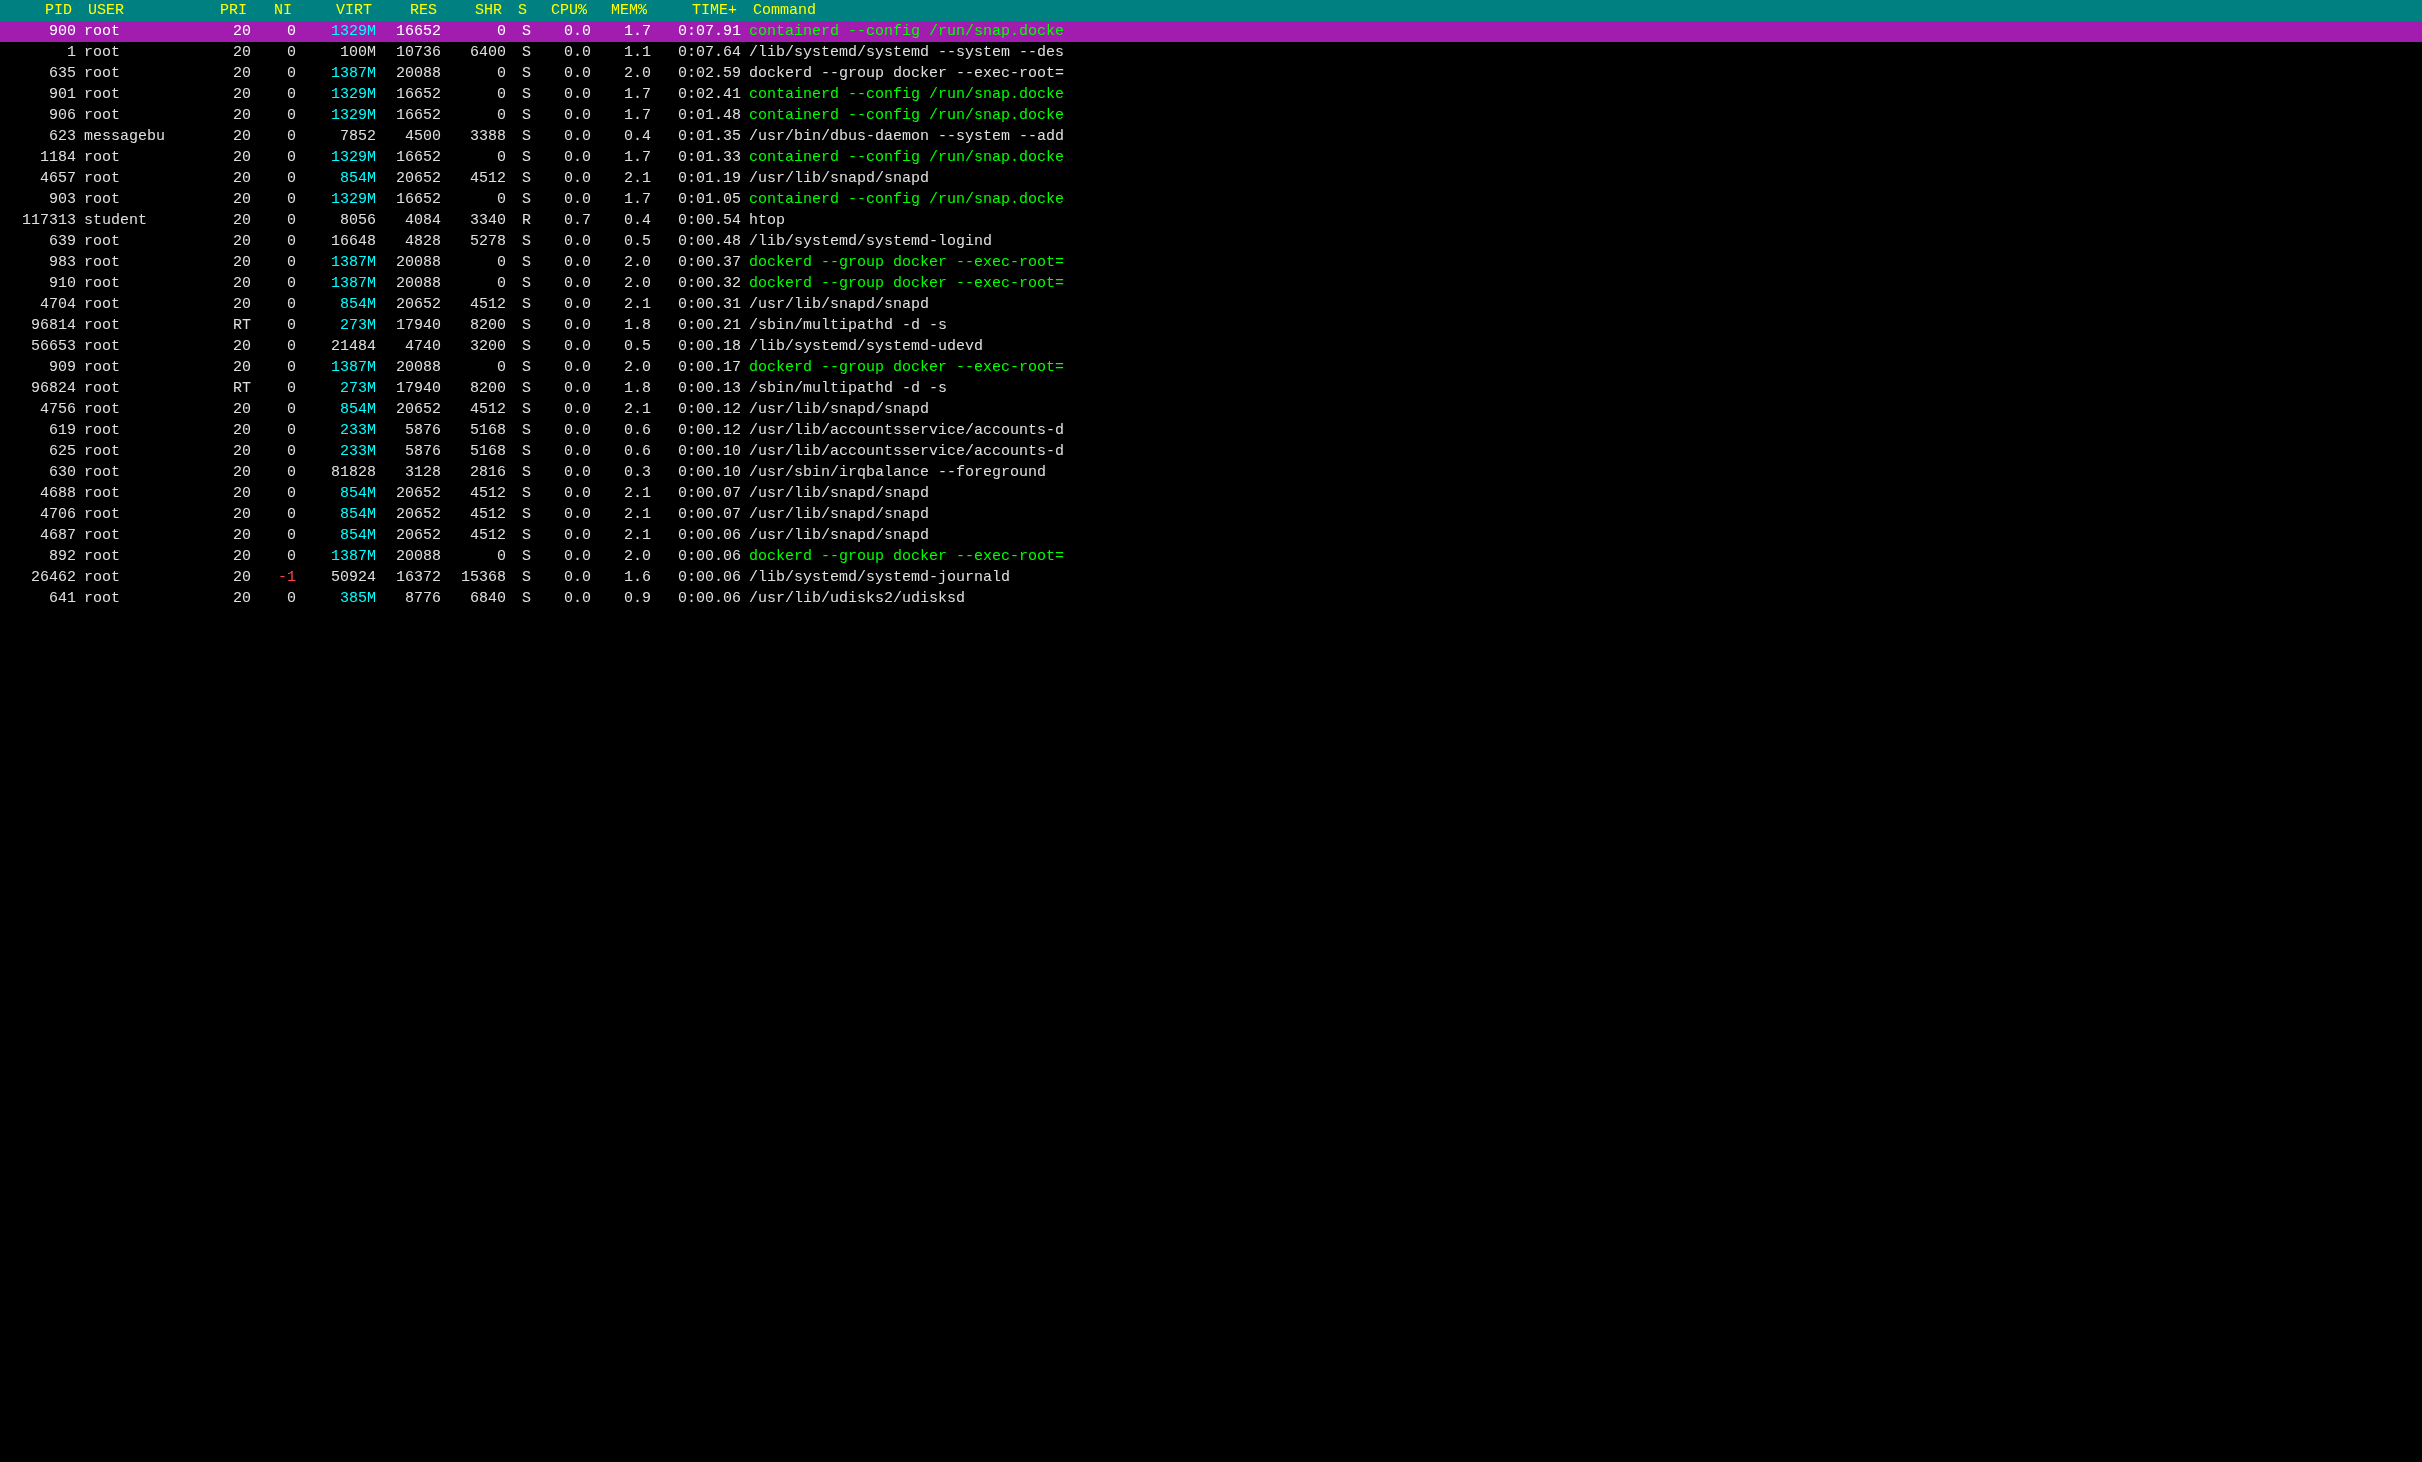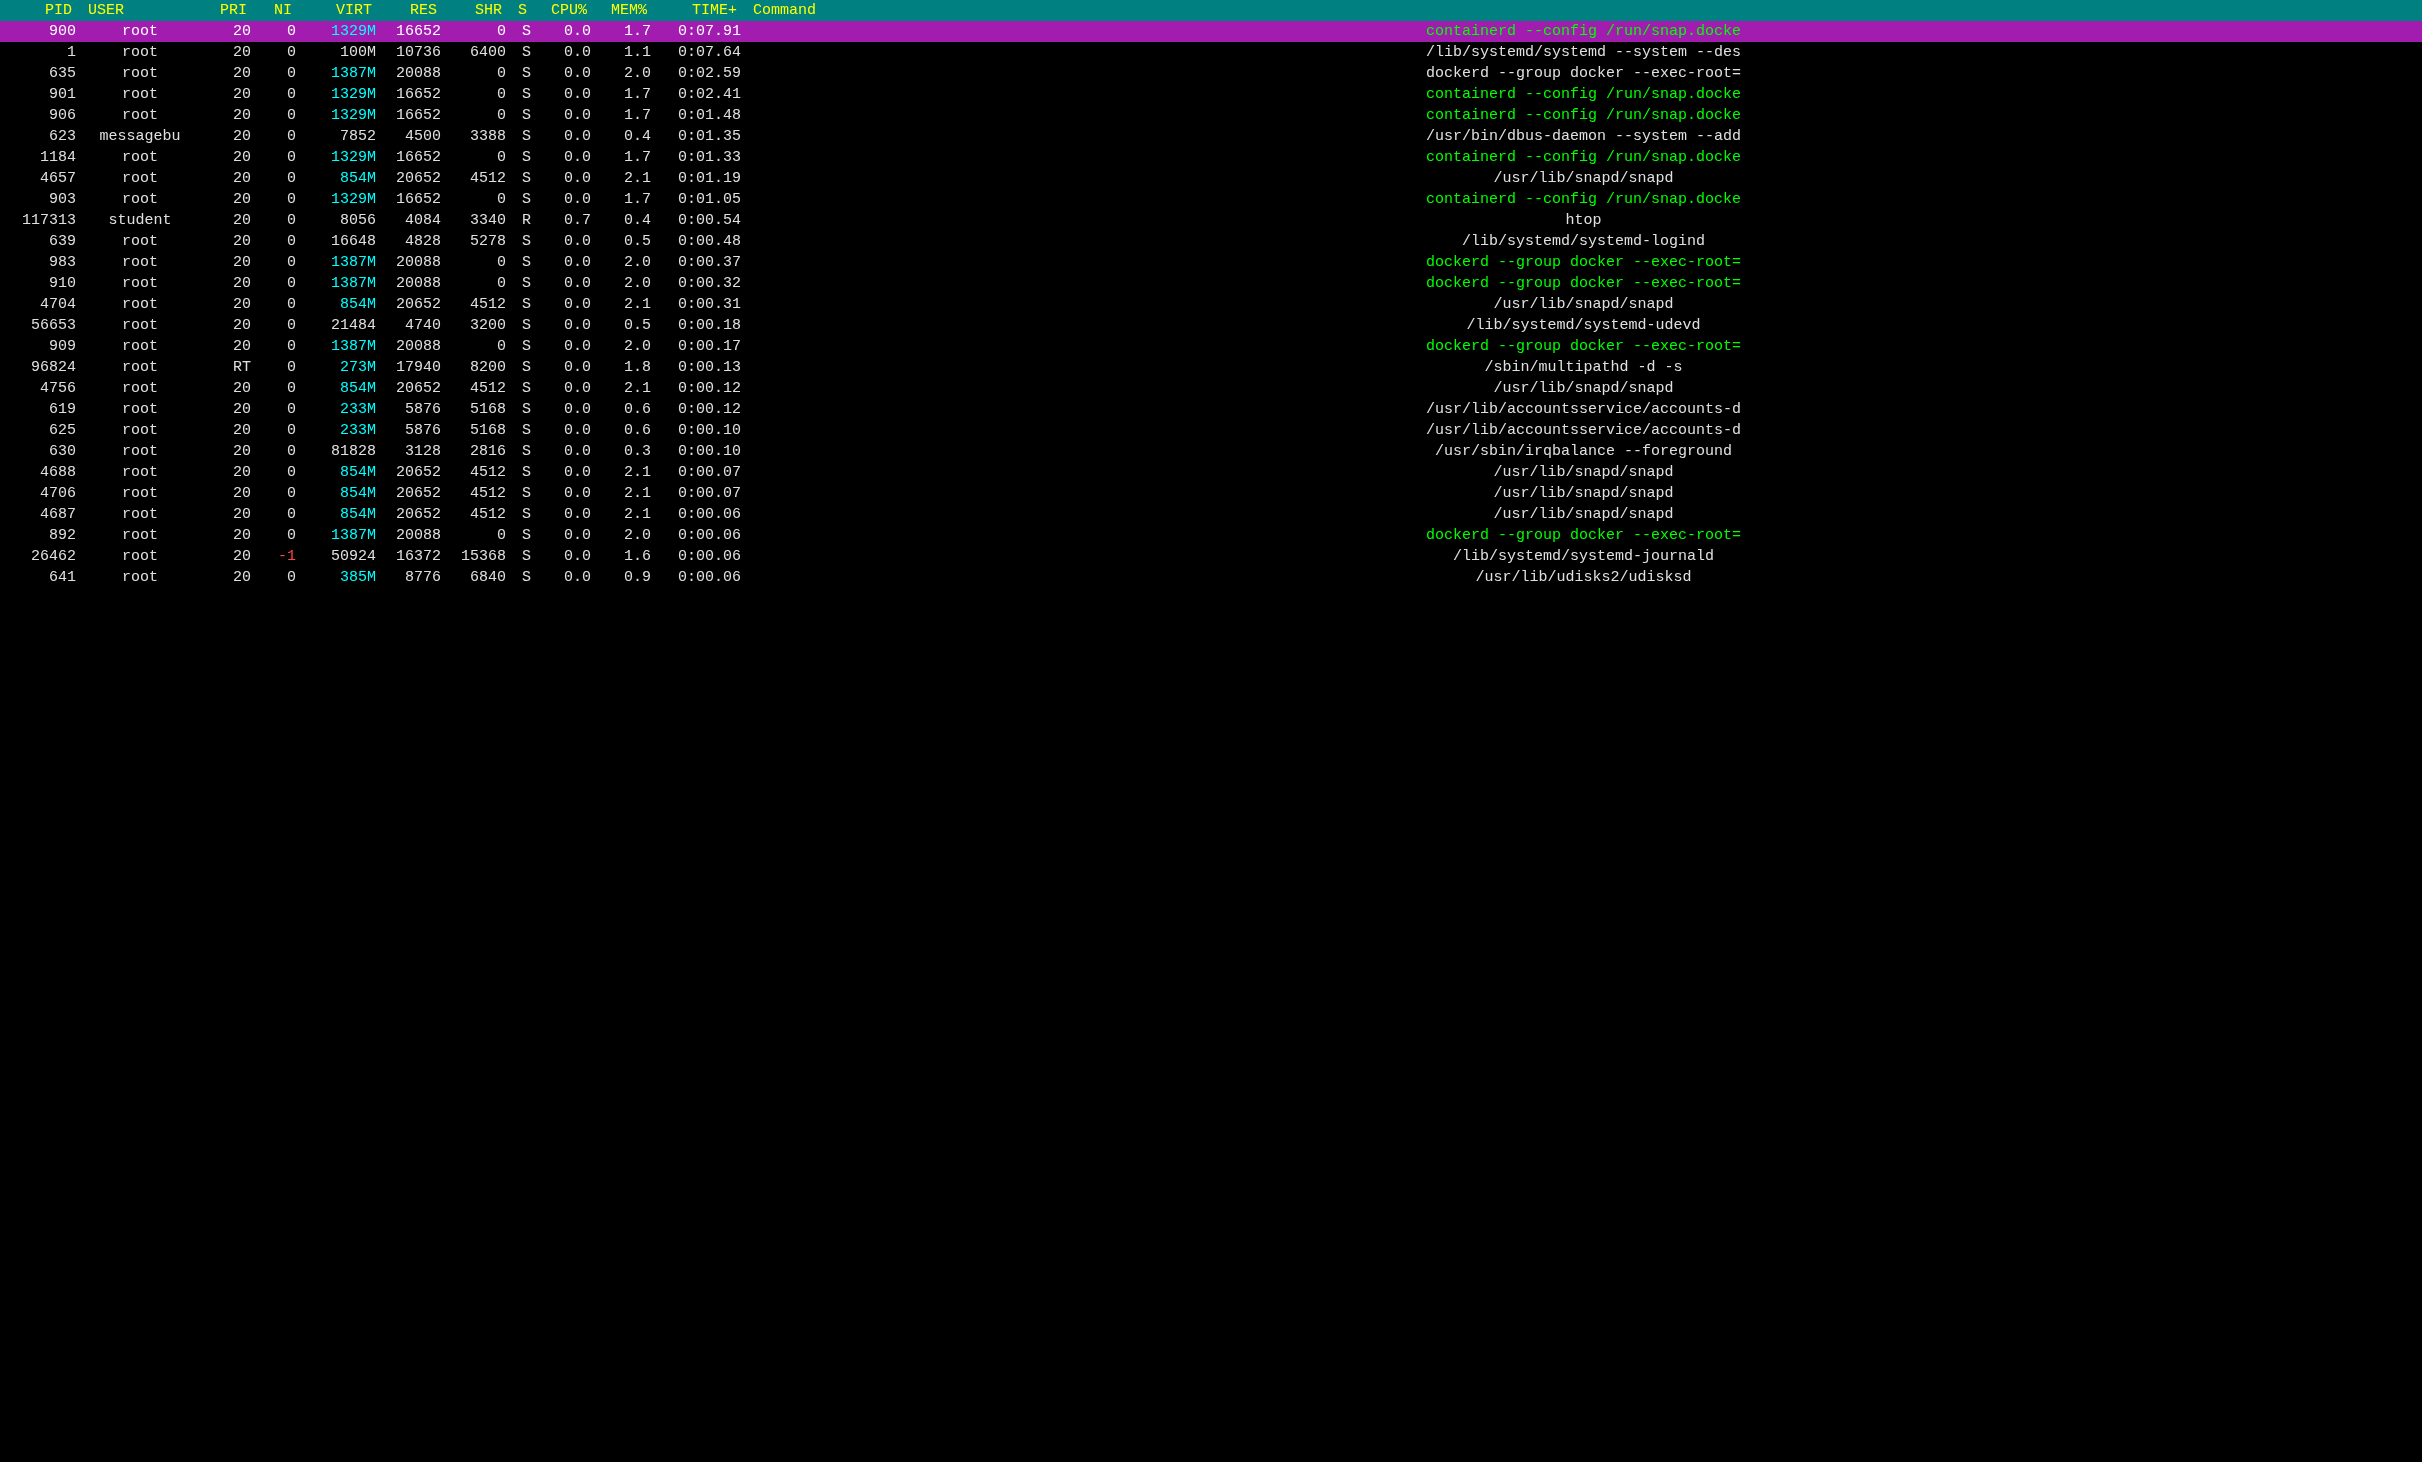--- a/index.html
+++ b/index.html
@@ -29,21 +29,21 @@
     thead th.left { text-align: left; }
     tbody tr { background: #000; }
     tbody tr.selected { background: #a21caf; color: #fff; }
     tbody td {
       padding: 2px 4px;
       text-align: right;
       white-space: nowrap;
       overflow: hidden;
       text-overflow: ellipsis;
     }
-    tbody td.left { text-align: center; margin-left: 28px; }
+    tbody td.left { text-align: left; margin-left: 28px; }
     
     col.pid   { width: 80px; }
     col.user  { width: 120px; }
     col.pri   { width: 55px; }
     col.ni    { width: 45px; }
     col.virt  { width: 80px; }
     col.res   { width: 65px; }
     col.shr   { width: 65px; }
     col.s     { width: 25px; }
     col.cpu   { width: 60px; }
@@ -276,20 +276,34 @@
     <td style="color:#00ffff">854M</td>
     <td>20652</td>
     <td>4512</td>
     <td>S</td>
     <td>0.0</td>
     <td>2.1</td>
     <td>0:00.31</td>
     <td class="left">/usr/lib/snapd/snapd</td>
   </tr>
       <tr>
+    <td>96814</td>
+    <td class="left">root</td>
+    <td>RT</td>
+    <td>0</td>
+    <td style="color:#00ffff">273M</td>
+    <td>17940</td>
+    <td>8200</td>
+    <td>S</td>
+    <td>0.0</td>
+    <td>1.8</td>
+    <td>0:00.21</td>
+    <td class="left">/sbin/multipathd -d -s</td>
+  </tr>
+      <tr>
     <td>56653</td>
     <td class="left">root</td>
     <td>20</td>
     <td>0</td>
     <td>21484</td>
     <td>4740</td>
     <td>3200</td>
     <td>S</td>
     <td>0.0</td>
     <td>0.5</td>

